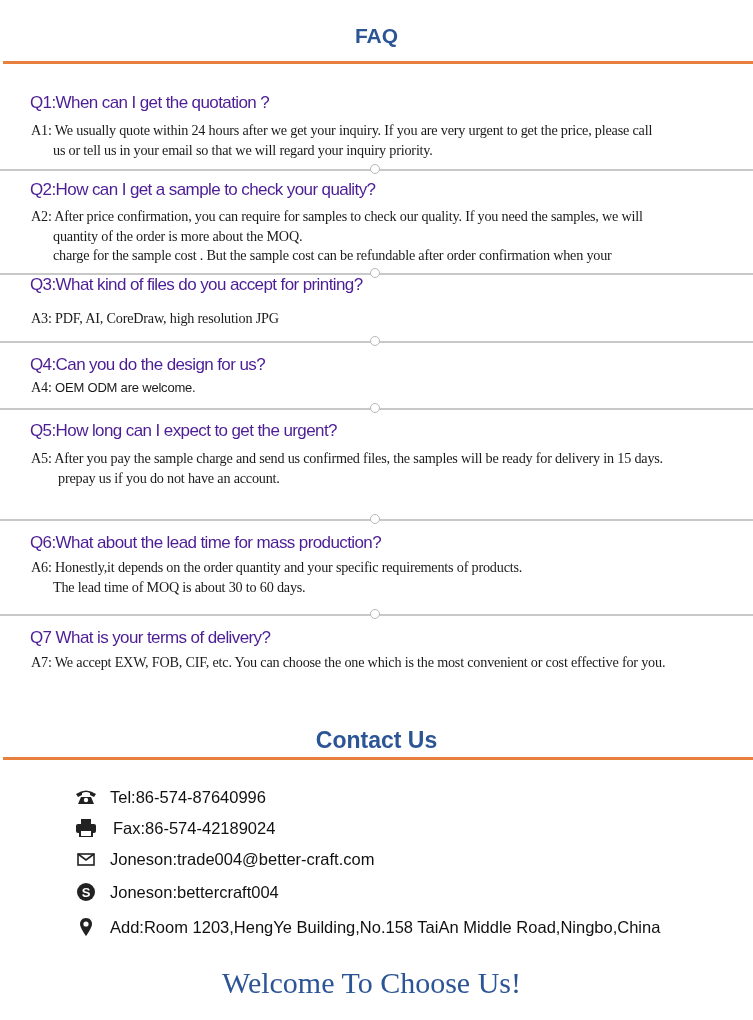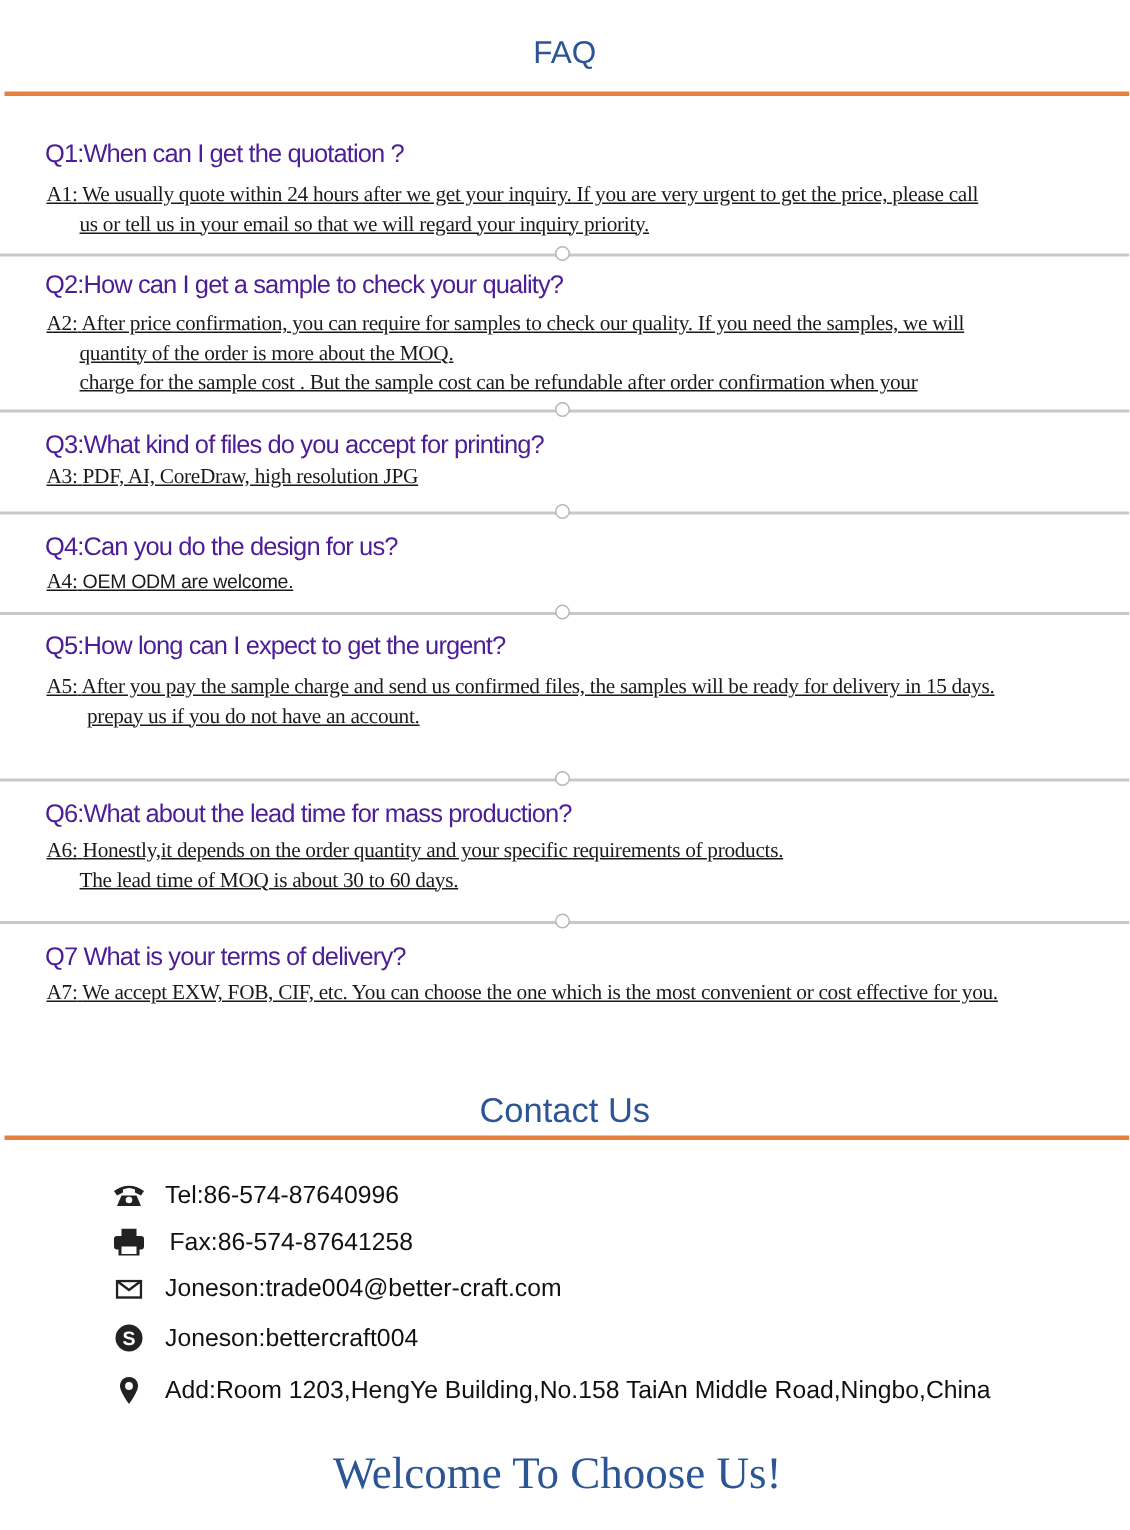--- a/index.html
+++ b/index.html
@@ -1,33 +1,32 @@
 <!DOCTYPE html>
 <html><head>
   <meta charset="utf-8">
   <style>
     html, body { margin: 0; padding: 0; background: #ffffff; }
     body { width: 753px; height: 1020px; position: relative; overflow: hidden; }
     .section-title {
       position: absolute; left: 0; width: 753px; text-align: center;
-      color: #2c5596; font-family: "Liberation Sans", sans-serif; font-weight: normal;
+      color: #2c5596; font-family: "Liberation Sans", sans-serif; font-weight: bold;
     }
     .faq-title { top: 24px; font-size: 21px; }
     .orange-rule { position: absolute; left: 3px; width: 750px; height: 3px; background: #e8803d; }
     .faq-rule { top: 61px; }
     .q {
       position: absolute; left: 30px; color: #4c1d95;
       font-family: "Liberation Sans", sans-serif; font-size: 17px; letter-spacing: -0.6px;
       white-space: nowrap;
     }
     .a {
       position: absolute; left: 31px; width: 710px; color: #1a1a1a;
       font-family: "Liberation Serif", serif; font-size: 14.2px; line-height: 19.5px;
       letter-spacing: -0.2px;
-      text-decoration: underline;
     }
     .a .line { display: block; white-space: nowrap; }
     .a .indent { padding-left: 22px; }
     .divider {
       position: absolute; left: 0; width: 753px; height: 2px; background: #c8c8c8;
     }
     .divider .knob {
       position: absolute; left: 370px; top: -5px; width: 8px; height: 8px;
       border: 1.5px solid #b8b8b8; border-radius: 50%; background: #fff;
     }
@@ -62,21 +61,21 @@
 <div class="q" style="top:180px">Q2:How can I get a sample to check your quality?</div>
 <div class="a" style="top:207px">
   <span class="line"><span>A2:</span> <span>After price confirmation, you can require for samples to check our quality. If you need the samples, we will</span></span>
   <span class="line indent">quantity of the order is more about the MOQ.</span>
   <span class="line indent">charge for the sample cost . But the sample cost can be refundable after order confirmation when your</span>
 </div>
 <div class="divider" style="top:273px">
     <span class="knob"></span>
   </div>
 
-<div class="q" style="top:287px">Q3:What kind of files do you accept for printing?</div>
+<div class="q" style="top:275px">Q3:What kind of files do you accept for printing?</div>
 <div class="a" style="top:309px">
   <span class="line"><span>A3:</span> <span>PDF, AI, CoreDraw, high resolution JPG</span></span>
 </div>
 <div class="divider" style="top:341px">
     <span class="knob"></span>
   </div>
 
 <div class="q" style="top:355px">Q4:Can you do the design for us?</div>
 <div class="a" style="top:378px">
   <span class="line"><span>A4:</span>&nbsp;<span class="sans-inline" style="font-family:'Liberation Sans',sans-serif;font-size:13px">OEM ODM are welcome.</span></span>
@@ -123,21 +122,21 @@
 </div>
 
 <div class="contact-item" style="top:817px">
   <span class="icon">
     <svg width="20" height="18" viewBox="0 0 20 18">
         <rect x="5" y="0" width="10" height="5" fill="#222"></rect>
         <rect x="0" y="5" width="20" height="9" rx="2" fill="#222"></rect>
         <rect x="4" y="11" width="12" height="7" fill="#fff" stroke="#222" stroke-width="2"></rect>
       </svg>
   </span>
-  <span style="margin-left:3px">Fax:86-574-87641258</span>
+  <span style="margin-left:3px">Fax:86-574-42189024</span>
 </div>
 
 <div class="contact-item" style="top:848px">
   <span class="icon">
     <svg width="18" height="13" viewBox="0 0 18 13">
         <rect x="1" y="1" width="16" height="11" fill="none" stroke="#222" stroke-width="1.6"></rect>
         <path d="M1 1 L9 7 L17 1" fill="none" stroke="#222" stroke-width="1.6"></path>
       </svg>
   </span>
   <span>Joneson:trade004@better-craft.com</span>

